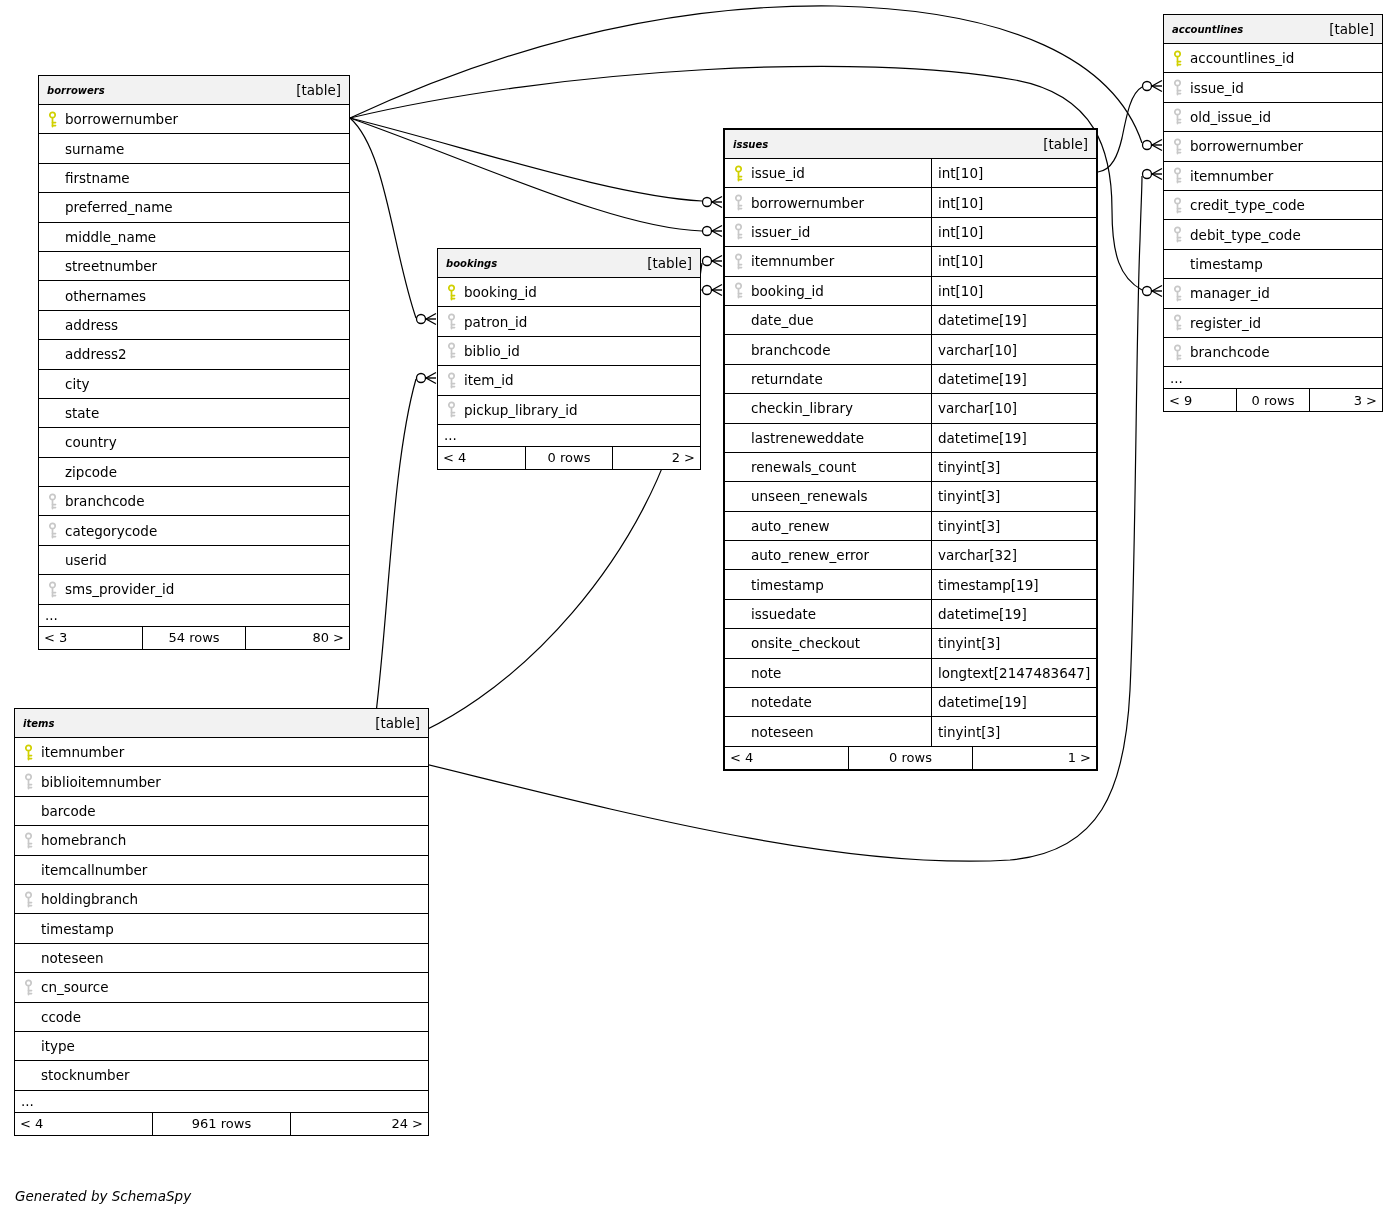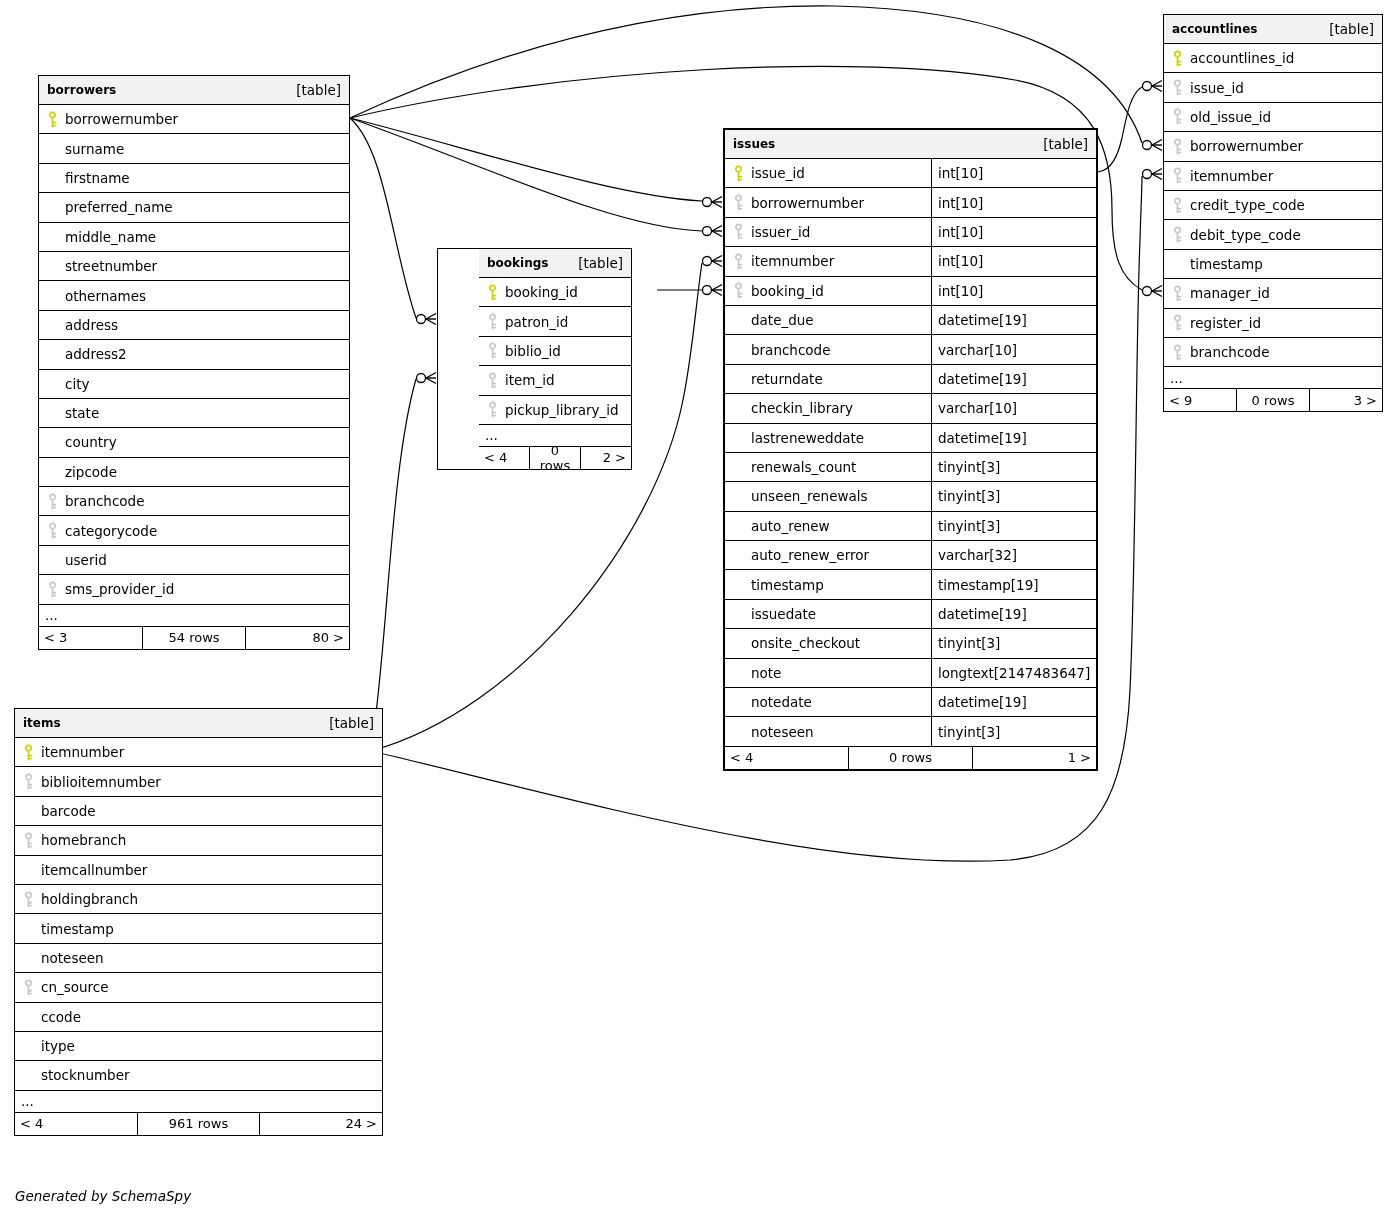--- a/index.html
+++ b/index.html
@@ -11,21 +11,21 @@
   #rel-layer { position:absolute; left:0; top:0; z-index:0; }
   .tbl {
     position:absolute; z-index:1; background:#fff;
     border:1px solid #000; box-sizing:border-box; font-size:13.5px;
   }
   .tbl.emph { border-width:2px; }
   .tbl-header {
     display:flex; justify-content:space-between; align-items:center;
     background:#f2f2f2; height:28px; padding:0 8px; box-sizing:border-box;
   }
-  .tbl-name { font-weight:bold; font-size:12px; cursor:pointer; }
+  .tbl-name { font-weight:bold; font-size:10px; cursor:pointer;font-style:italic; }
   .tbl-type { font-size:13.5px; }
   .trow, .erow, .frow { border-top:1px solid #000; box-sizing:border-box; }
   .trow { display:flex; align-items:center; height:29.4px; white-space:nowrap; }
   .key-slot { flex:0 0 26px; display:flex; justify-content:center; align-items:center; }
   .col-name { padding-right:6px; }
   .col-name.fixed { flex:0 0 174px; }
   .col-type {
     flex:1 1 auto; align-self:stretch; display:flex; align-items:center;
     border-left:1px solid #000; padding:0 6px; box-sizing:border-box;
   }
@@ -220,21 +220,21 @@
           </span>
           <span class="col-name">sms_provider_id</span>
         </div>
         <div class="erow">...</div>
         <div class="frow">
           <div class="f-left">&lt; 3</div>
           <div class="f-center">54 rows</div>
           <div class="f-right">80 &gt;</div>
         </div>
       </div>
-      <div class="tbl" style="left: 14px; top: 708px; width: 369px;">
+      <div class="tbl" style="left: 14px; top: 708px; width: 415px;">
         <div class="tbl-header">
           <span class="tbl-name">items</span>
           <span class="tbl-type">[table]</span>
         </div>
         <div class="trow">
           <span class="key-slot">
             <svg class="key-ic" width="11" height="17" viewBox="0 0 11 17">
               <circle cx="5.5" cy="4" r="2.7" fill="none" stroke="#d0d000" stroke-width="1.7"></circle>
               <line x1="5.5" y1="6.8" x2="5.5" y2="15.6" stroke="#d0d000" stroke-width="1.7" stroke-linecap="round"></line>
               <line x1="5.5" y1="11.6" x2="8.6" y2="11.6" stroke="#d0d000" stroke-width="1.6" stroke-linecap="round"></line>
@@ -315,21 +315,21 @@
           <span class="key-slot"></span>
           <span class="col-name">stocknumber</span>
         </div>
         <div class="erow">...</div>
         <div class="frow">
           <div class="f-left">&lt; 4</div>
           <div class="f-center">961 rows</div>
           <div class="f-right">24 &gt;</div>
         </div>
       </div>
-      <div class="tbl" style="left: 437px; top: 248px; width: 195px; padding-left: 41px;">
+      <div class="tbl" style="left: 437px; top: 248px; width: 264px;">
         <div class="tbl-header">
           <span class="tbl-name">bookings</span>
           <span class="tbl-type">[table]</span>
         </div>
         <div class="trow">
           <span class="key-slot">
             <svg class="key-ic" width="11" height="17" viewBox="0 0 11 17">
               <circle cx="5.5" cy="4" r="2.7" fill="none" stroke="#d0d000" stroke-width="1.7"></circle>
               <line x1="5.5" y1="6.8" x2="5.5" y2="15.6" stroke="#d0d000" stroke-width="1.7" stroke-linecap="round"></line>
               <line x1="5.5" y1="11.6" x2="8.6" y2="11.6" stroke="#d0d000" stroke-width="1.6" stroke-linecap="round"></line>

